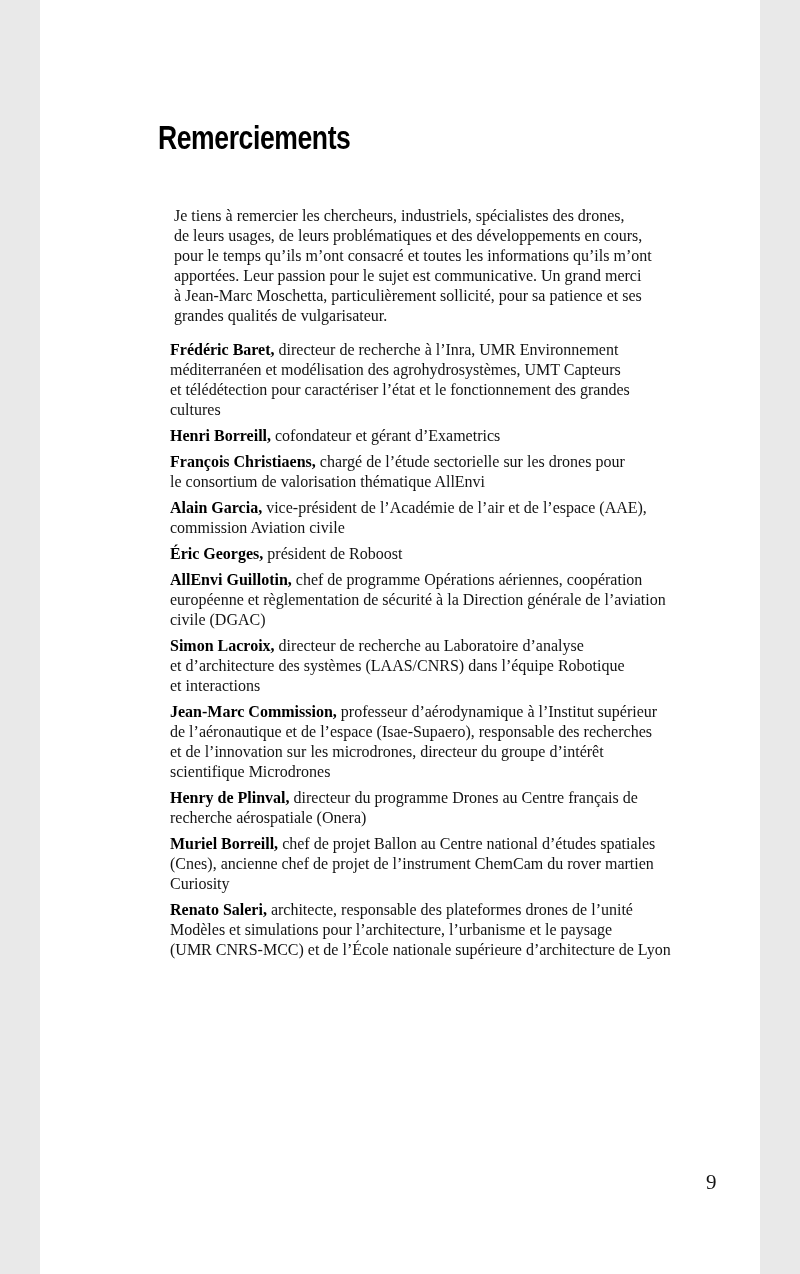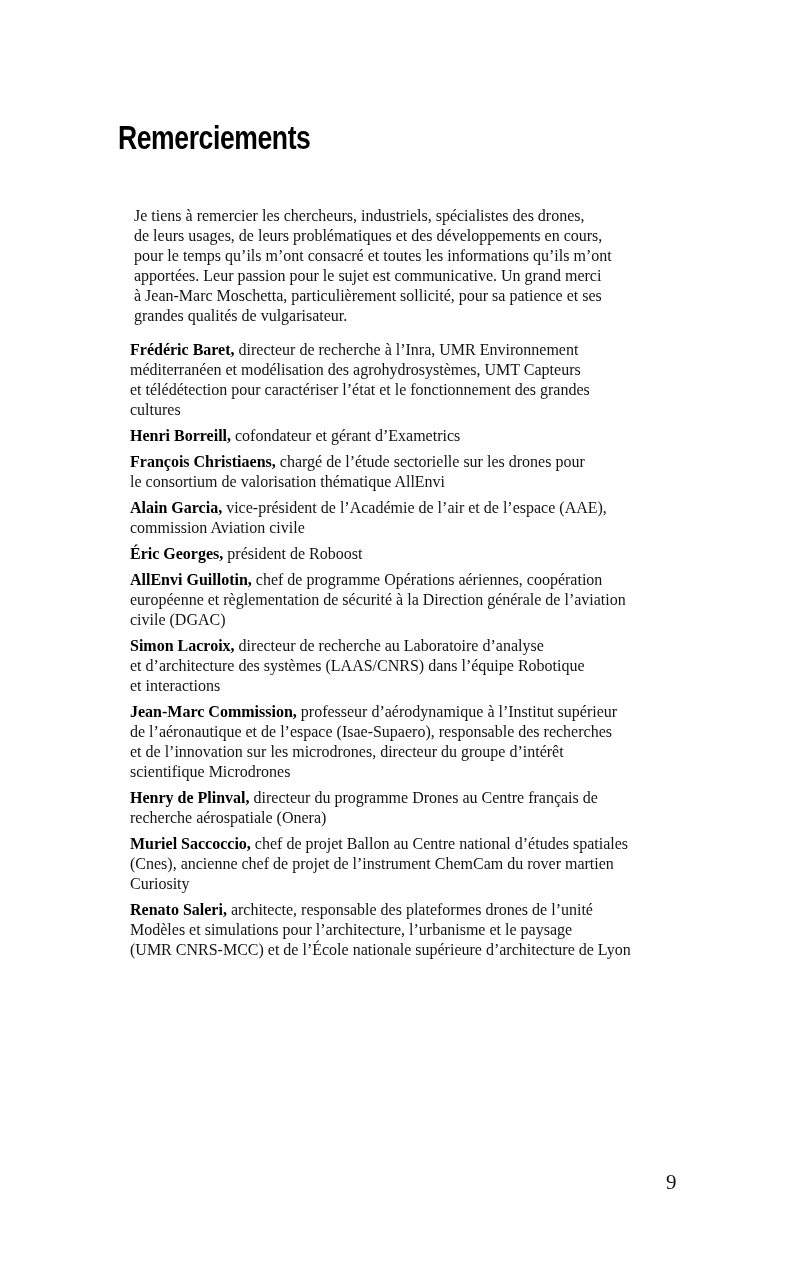--- a/index.html
+++ b/index.html
@@ -1,18 +1,18 @@
 <!DOCTYPE html>
 <html lang="fr"><head>
 <meta charset="utf-8">
 <style>
   html, body { margin: 0; padding: 0; background: #e9e9e9; }
   .page {
     position: relative;
-    width: 800px;
+    width: 720px;
     height: 1274px;
     background: #ffffff;
     margin: 0 auto;
     overflow: hidden;
     font-family: "Liberation Serif", serif;
     color: #131313;
   }
   .content {
     position: absolute;
     left: 118px;
@@ -85,21 +85,21 @@
 civile (DGAC)</span></p>
         <p class="entry"><strong class="person-name">Simon Lacroix,</strong> <span class="person-desc">directeur de recherche au Laboratoire d’analyse
 et d’architecture des systèmes (LAAS/CNRS) dans l’équipe Robotique
 et interactions</span></p>
         <p class="entry"><strong class="person-name">Jean-Marc Commission,</strong> <span class="person-desc">professeur d’aérodynamique à l’Institut supérieur
 de l’aéronautique et de l’espace (Isae-Supaero), responsable des recherches
 et de l’innovation sur les microdrones, directeur du groupe d’intérêt
 scientifique Microdrones</span></p>
         <p class="entry"><strong class="person-name">Henry de Plinval,</strong> <span class="person-desc">directeur du programme Drones au Centre français de
 recherche aérospatiale (Onera)</span></p>
-        <p class="entry"><strong class="person-name">Muriel Saccoccio,</strong> <span class="person-desc">chef de projet Ballon au Centre national d’études spatiales
+        <p class="entry"><strong class="person-name">Muriel Borreill,</strong> <span class="person-desc">chef de projet Ballon au Centre national d’études spatiales
 (Cnes), ancienne chef de projet de l’instrument ChemCam du rover martien
 Curiosity</span></p>
         <p class="entry"><strong class="person-name">Renato Saleri,</strong> <span class="person-desc">architecte, responsable des plateformes drones de l’unité
 Modèles et simulations pour l’architecture, l’urbanisme et le paysage
 (UMR CNRS-MCC) et de l’École nationale supérieure d’architecture de Lyon</span></p>
       </div>
   </div>
   <div class="folio">9</div>
 </div>
 

